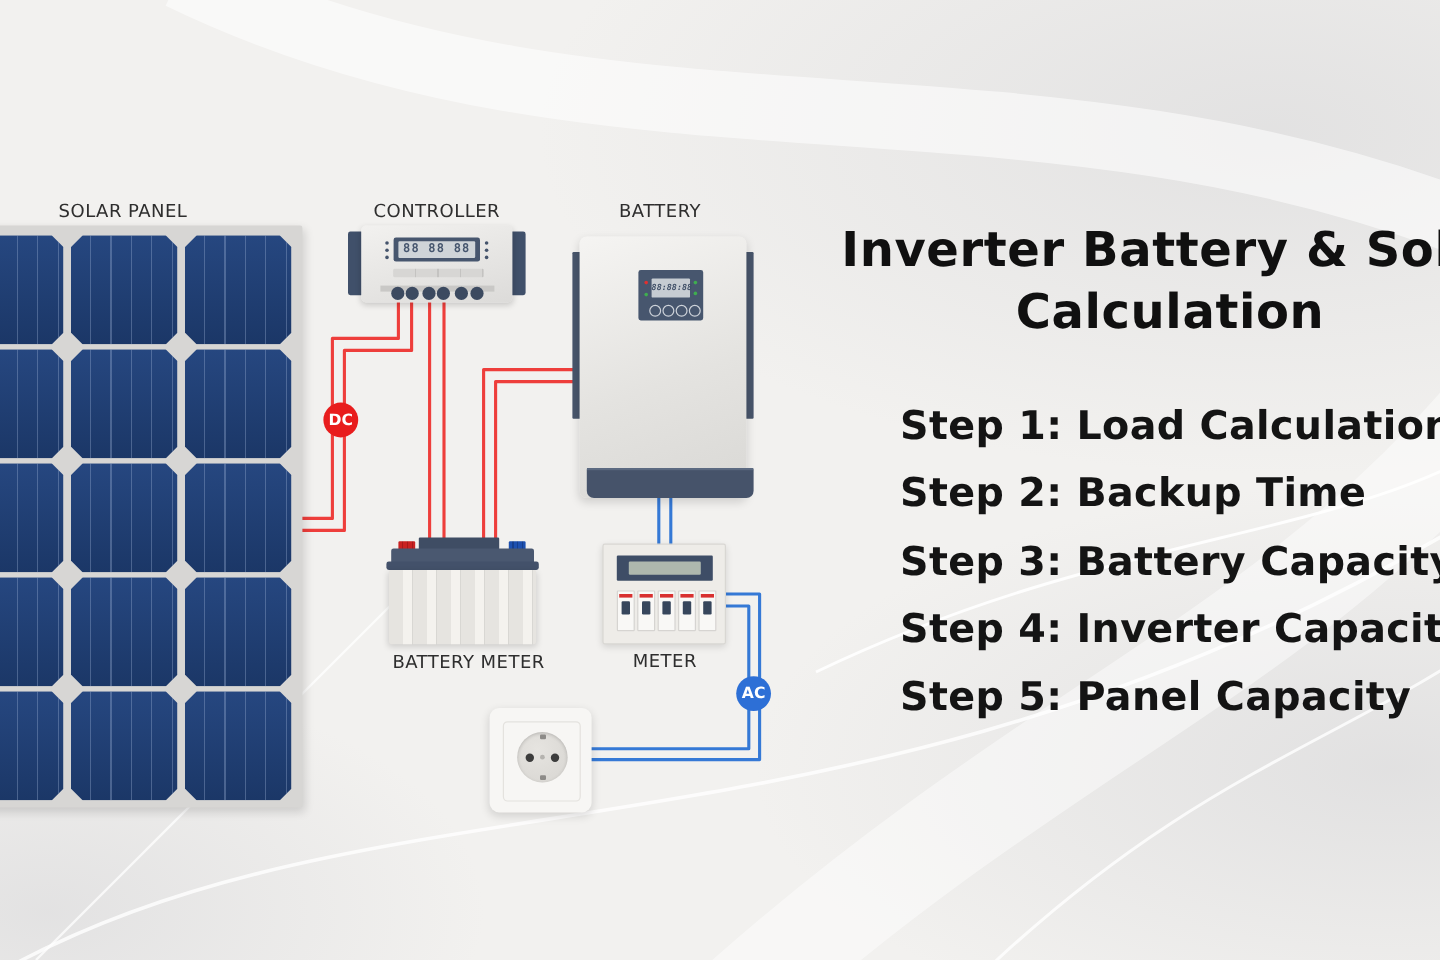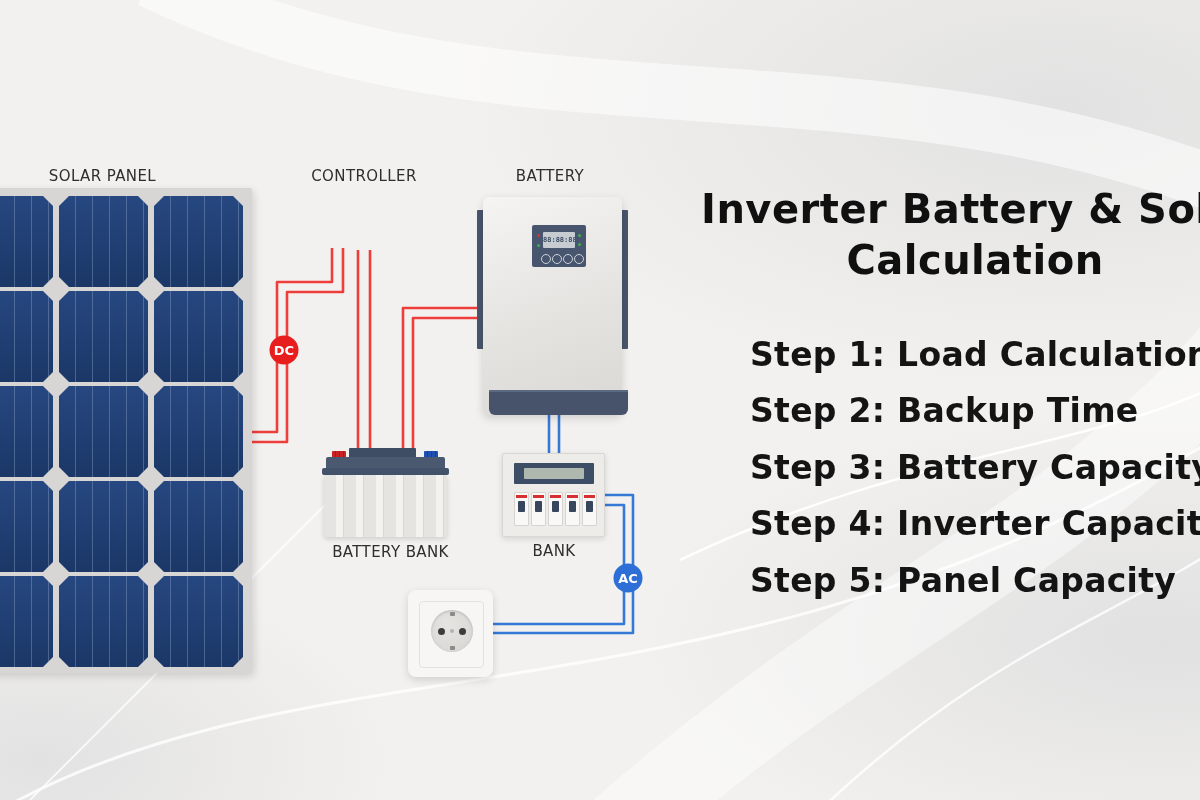--- a/index.html
+++ b/index.html
@@ -66,21 +66,21 @@
   .ctl-termbar{position:absolute; left:16px; top:50px; width:95px; height:5px; background:#c9c8c6;}
   .ctl-terminal{position:absolute; top:51px; width:11px; height:11px; border-radius:50%; background:#3c4a60;}
   
   .inverter{position:absolute; left:477px; top:197px; width:151px; height:218px;}
   .inv-rail{position:absolute; top:13px; width:7px; height:139px; background:#48556b; border-radius:1px;}
   .inv-body{
     position:absolute; left:6px; top:0; width:139px; height:218px;
     background:linear-gradient(160deg,#f5f4f2,#e4e3e0 55%,#d9d8d5);
     border-radius:6px; box-shadow:0 3px 8px rgba(0,0,0,.15);
   }
-  .inv-panel{position:absolute; left:49px; top:28px; width:54px; height:42px; background:#47566e; border-radius:2px;}
+  .inv-panel{position:absolute; left:49px; top:28px; width:54px; height:42px; background:#47566e; border-radius:2px;font-style:italic;}
   .inv-lcd{
     position:absolute; left:11px; top:7px; width:32px; height:16px; background:#c6ccd2; border-radius:1px;
     font-family:"DejaVu Sans Mono",monospace; font-size:7px; font-weight:bold; color:#3e4e66;
     text-align:center; line-height:16px;
   }
   .inv-led{position:absolute; width:3px; height:3px; border-radius:50%;}
   .inv-btn{position:absolute; top:29px; width:8px; height:8px; border:1px solid #cdd2d9; border-radius:50%;}
   .inv-band{
     position:absolute; left:6px; top:193px; width:139px; height:25px;
     background:#46536a; border-radius:0 0 6px 6px; border-top:2px solid #5c6a81;
@@ -192,22 +192,22 @@
     </g>
     <g>
       <circle cx="628" cy="578" r="14.5" fill="#2d6fd6"></circle>
       <text x="628" y="578.5" text-anchor="middle" dominant-baseline="central" class="badge-text">AC</text>
     </g>
   </svg>
 
   <div class="comp-label" style="left:20px; top:167px; width:165px;">SOLAR PANEL</div>
   <div class="comp-label" style="left:289px; top:167px; width:150px;text-align:center;">CONTROLLER</div>
   <div class="comp-label" style="left:475px; top:167px; width:150px;">BATTERY</div>
-  <div class="comp-label" style="left:313px; top:543px; width:155px;">BATTERY BANK</div>
-  <div class="comp-label" style="left:504px; top:542px; width:100px;">BANK</div>
+  <div class="comp-label" style="left:313px; top:543px; width:155px;">BATTERY METER</div>
+  <div class="comp-label" style="left:504px; top:542px; width:100px;">METER</div>
 
   <div class="solar-panel">
     <div class="solar-cells" id="solar-cells">
         <div class="solar-cell"></div>
         <div class="solar-cell"></div>
         <div class="solar-cell"></div>
         <div class="solar-cell"></div>
         <div class="solar-cell"></div>
         <div class="solar-cell"></div>
         <div class="solar-cell"></div>
@@ -215,20 +215,43 @@
         <div class="solar-cell"></div>
         <div class="solar-cell"></div>
         <div class="solar-cell"></div>
         <div class="solar-cell"></div>
         <div class="solar-cell"></div>
         <div class="solar-cell"></div>
         <div class="solar-cell"></div>
       </div>
   </div>
 
+  <div class="controller">
+    <div class="ctl-wing" style="left:0;"></div>
+    <div class="ctl-wing" style="right:0;"></div>
+    <div class="ctl-body">
+      <div class="ctl-display">
+        <div class="ctl-lcd">88 88 88</div>
+      </div>
+      <div class="ctl-dot" style="left:20px; top:13px;"></div>
+      <div class="ctl-dot" style="left:20px; top:19px;"></div>
+      <div class="ctl-dot" style="left:20px; top:25px;"></div>
+      <div class="ctl-dot" style="right:20px; top:13px;"></div>
+      <div class="ctl-dot" style="right:20px; top:19px;"></div>
+      <div class="ctl-dot" style="right:20px; top:25px;"></div>
+      <div class="ctl-btnstrip"></div>
+      <div class="ctl-termbar"></div>
+      <div class="ctl-terminal" style="left:25px;"></div>
+      <div class="ctl-terminal" style="left:37px;"></div>
+      <div class="ctl-terminal" style="left:51px;"></div>
+      <div class="ctl-terminal" style="left:63px;"></div>
+      <div class="ctl-terminal" style="left:78px;"></div>
+      <div class="ctl-terminal" style="left:91px;"></div>
+    </div>
+  </div>
 
   <div class="inverter">
     <div class="inv-rail" style="left:0;"></div>
     <div class="inv-rail" style="right:0;"></div>
     <div class="inv-body">
       <div class="inv-panel">
         <div class="inv-lcd">88:88:88</div>
         <div class="inv-led" style="left:5px; top:9px; background:#e03030;"></div>
         <div class="inv-led" style="left:5px; top:19px; background:#3fae4f;"></div>
         <div class="inv-led" style="right:5px; top:9px; background:#3fae4f;"></div>

